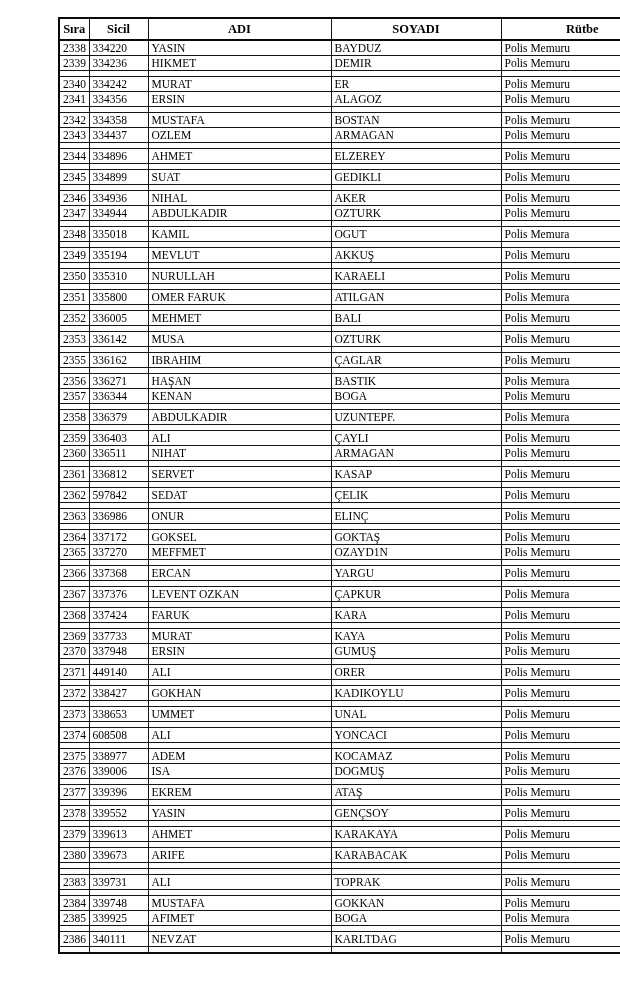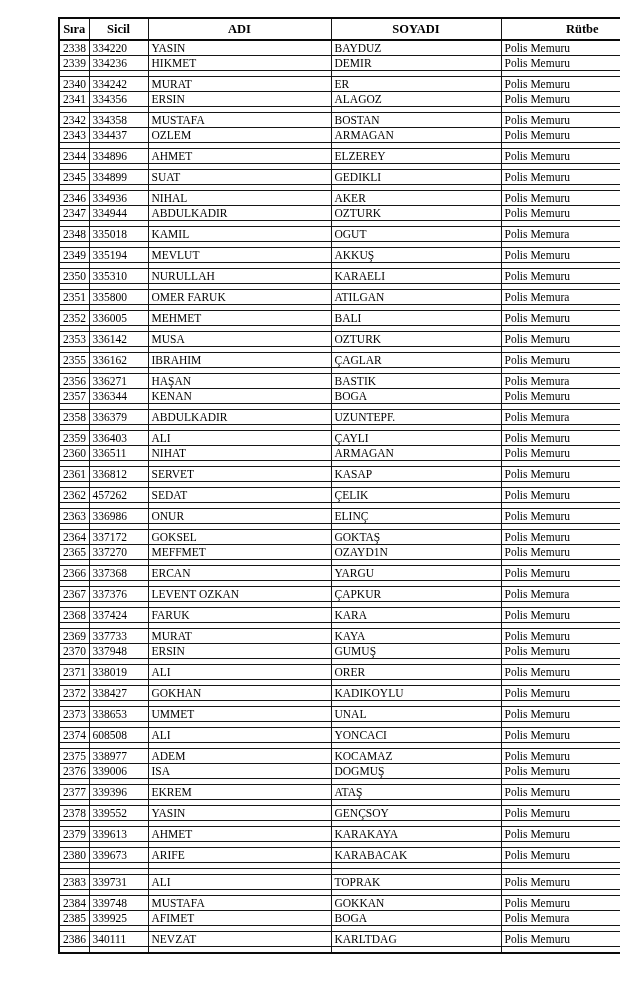--- a/index.html
+++ b/index.html
@@ -357,21 +357,21 @@
         </tr>
         <tr class="spacer-row">
           <td></td>
           <td></td>
           <td></td>
           <td></td>
           <td></td>
         </tr>
         <tr>
           <td>2362</td>
-          <td>457262</td>
+          <td>597842</td>
           <td>SEDAT</td>
           <td>ÇELIK</td>
           <td>Polis Memuru</td>
         </tr>
         <tr class="spacer-row">
           <td></td>
           <td></td>
           <td></td>
           <td></td>
           <td></td>
@@ -469,21 +469,21 @@
         </tr>
         <tr class="spacer-row">
           <td></td>
           <td></td>
           <td></td>
           <td></td>
           <td></td>
         </tr>
         <tr>
           <td>2371</td>
-          <td>338019</td>
+          <td>449140</td>
           <td>ALI</td>
           <td>ORER</td>
           <td>Polis Memuru</td>
         </tr>
         <tr class="spacer-row">
           <td></td>
           <td></td>
           <td></td>
           <td></td>
           <td></td>

